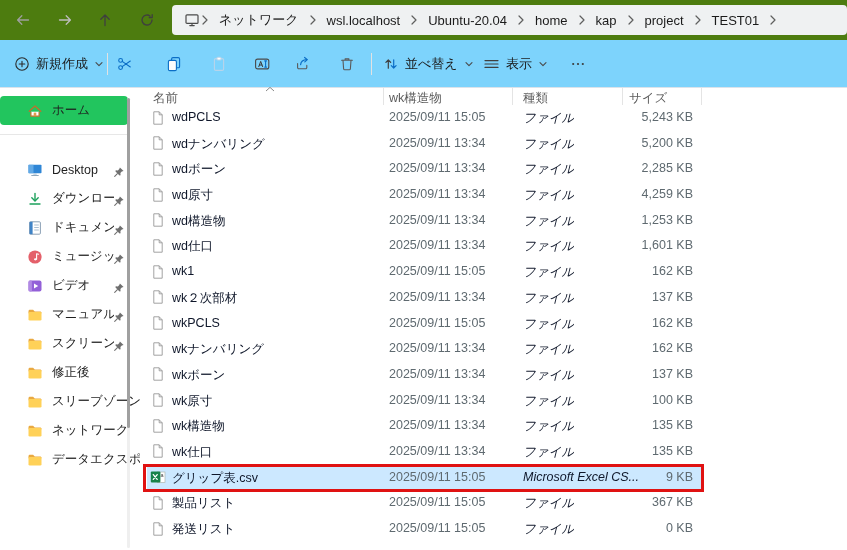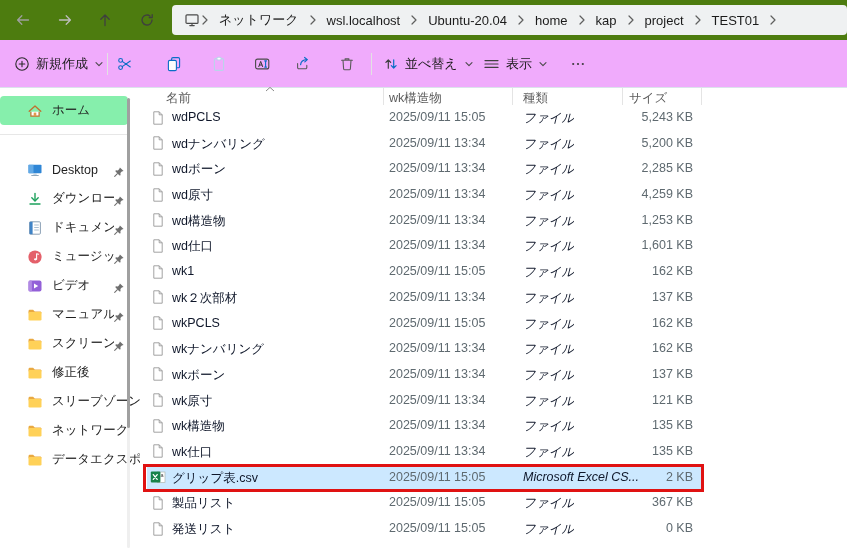--- a/index.html
+++ b/index.html
@@ -17,33 +17,33 @@
   .navbtn{ position:absolute; top:6px; width:30px; height:28px; display:flex; align-items:center; justify-content:center; border-radius:4px; }
   .crumbbar{
     position:absolute; left:172px; right:0; top:5px; height:30px;
     background:#eff1f2; border-radius:4px; display:flex; align-items:center;
     padding-left:12px; font-size:13px; color:#1b1b1b; overflow:hidden;
   }
   .crumb{ padding:0 9px; height:26px; border-radius:4px; font-size:13px; white-space:nowrap; }
   .chev{ margin:0 1px; }
 
   
-  .toolbar{ position:absolute; left:0; top:40px; width:100%; height:48px; background:#f0abfc; border-bottom:1px solid #dbe3eb; }
+  .toolbar{ position:absolute; left:0; top:40px; width:100%; height:48px; background:#7dd3fc; border-bottom:1px solid #dbe3eb; }
   .tb{ position:absolute; top:8px; height:32px; display:flex; align-items:center; gap:6px; border-radius:4px; padding:0 6px; font-size:13px; color:#1a1a1a; }
   .ibtn{ position:absolute; top:8px; width:36px; height:32px; display:flex; align-items:center; justify-content:center; border-radius:4px; }
   .vdiv{ position:absolute; top:13px; width:1px; height:22px; background:#e2e2e2; }
 
   
   .sidebar{ position:absolute; left:0; top:88px; width:140px; bottom:0; padding-top:8px; background:#fff; }
   .side-item{ position:relative; height:29px; display:flex; align-items:center; padding-left:27px; font-size:12.5px; color:#1f1f1f; }
   .side-item .icn{ width:16px; height:16px; flex:0 0 16px; }
   .side-item .lbl{ margin-left:9px; white-space:nowrap; overflow:hidden; }
   .side-item.pinned .lbl{ max-width:62px; }
   .side-item .pin{ position:absolute; right:13px; top:8.5px; }
-  .side-item.selected{ background:#86efac; border-radius:4px; width:128px; }
+  .side-item.selected{ background:#22c55e; border-radius:4px; width:128px; }
   .side-sep{ height:1px; background:#e7e7e7; margin:9px 12px 0 0; }
   .tree{ margin-top:20px; }
   .side-track{ position:absolute; left:127px; top:10px; width:3px; height:450px; background:#efefef; border-radius:2px; }
   .side-thumb{ position:absolute; left:127px; top:10px; width:3px; height:330px; background:#a0a0a0; border-radius:2px; }
 
   
   .lhead{ position:absolute; left:147px; top:88px; width:556px; height:17px; font-size:12.5px; color:#5c5c5c; }
   .hcell{ position:absolute; top:2px; white-space:nowrap; }
   .hsep{ position:absolute; top:0; width:1px; height:17px; background:#e4e4e4; }
   .sort-caret{ position:absolute; left:118px; top:-2px; }
@@ -427,21 +427,21 @@
     <div class="side-track"></div>
     <div class="side-thumb"></div>
   </div>
 
   <div class="lhead">
     <span class="sort-caret icn">
         <svg width="10" height="6" viewBox="0 0 10 6">
           <path d="M1 5l4-3.6L9 5" fill="none" stroke="#8a8a8a" stroke-width="1"></path>
         </svg>
       </span>
-    <button class="hcell" style="left:19px">名前</button>
+    <button class="hcell" style="left:6px">名前</button>
     <button class="hcell" style="left:242px">wk構造物</button>
     <button class="hcell" style="left:376px">種類</button>
     <button class="hcell" style="left:482px">サイズ</button>
     <span class="hsep" style="left:236px"></span>
     <span class="hsep" style="left:365px"></span>
     <span class="hsep" style="left:475px"></span>
     <span class="hsep" style="left:554px"></span>
   </div>
 
   <div class="rows" id="rows">
@@ -580,21 +580,21 @@
       <div class="frow">
         <span class="icn c-icon">
           <svg width="16" height="16" viewBox="0 0 16 16">
             <path d="M3.8 1.8h5.4l3 3v9.4H3.8z" fill="#fff" stroke="#999" stroke-width="0.9" stroke-linejoin="round"></path>
             <path d="M9.2 1.8v3h3" fill="none" stroke="#999" stroke-width="0.9"></path>
           </svg>
         </span>
         <span class="c-name">wk原寸</span>
         <span class="c-date">2025/09/11 13:34</span>
         <span class="c-type">ファイル</span>
-        <span class="c-size">121 KB</span>
+        <span class="c-size">100 KB</span>
       </div>
       <div class="frow">
         <span class="icn c-icon">
           <svg width="16" height="16" viewBox="0 0 16 16">
             <path d="M3.8 1.8h5.4l3 3v9.4H3.8z" fill="#fff" stroke="#999" stroke-width="0.9" stroke-linejoin="round"></path>
             <path d="M9.2 1.8v3h3" fill="none" stroke="#999" stroke-width="0.9"></path>
           </svg>
         </span>
         <span class="c-name">wk構造物</span>
         <span class="c-date">2025/09/11 13:34</span>
@@ -618,21 +618,21 @@
           <svg width="16" height="16" viewBox="0 0 16 16">
             <rect x="7.5" y="3" width="7.5" height="10.5" fill="#fff" stroke="#adb5ad" stroke-width="0.7"></rect>
             <text x="12" y="8" font-size="5.5" fill="#3a3a3a" text-anchor="middle" font-family="sans-serif">a</text>
             <rect x="0.8" y="2.5" width="9.6" height="11" rx="1" fill="#17834b"></rect>
             <path d="M3.3 5.6l3.9 4.8M7.2 5.6l-3.9 4.8" stroke="#fff" stroke-width="1.3" stroke-linecap="round"></path>
           </svg>
         </span>
         <span class="c-name">グリップ表.csv</span>
         <span class="c-date">2025/09/11 15:05</span>
         <span class="c-type">Microsoft Excel CS...</span>
-        <span class="c-size">2 KB</span>
+        <span class="c-size">9 KB</span>
       </div>
       <div class="frow">
         <span class="icn c-icon">
           <svg width="16" height="16" viewBox="0 0 16 16">
             <path d="M3.8 1.8h5.4l3 3v9.4H3.8z" fill="#fff" stroke="#999" stroke-width="0.9" stroke-linejoin="round"></path>
             <path d="M9.2 1.8v3h3" fill="none" stroke="#999" stroke-width="0.9"></path>
           </svg>
         </span>
         <span class="c-name">製品リスト</span>
         <span class="c-date">2025/09/11 15:05</span>

